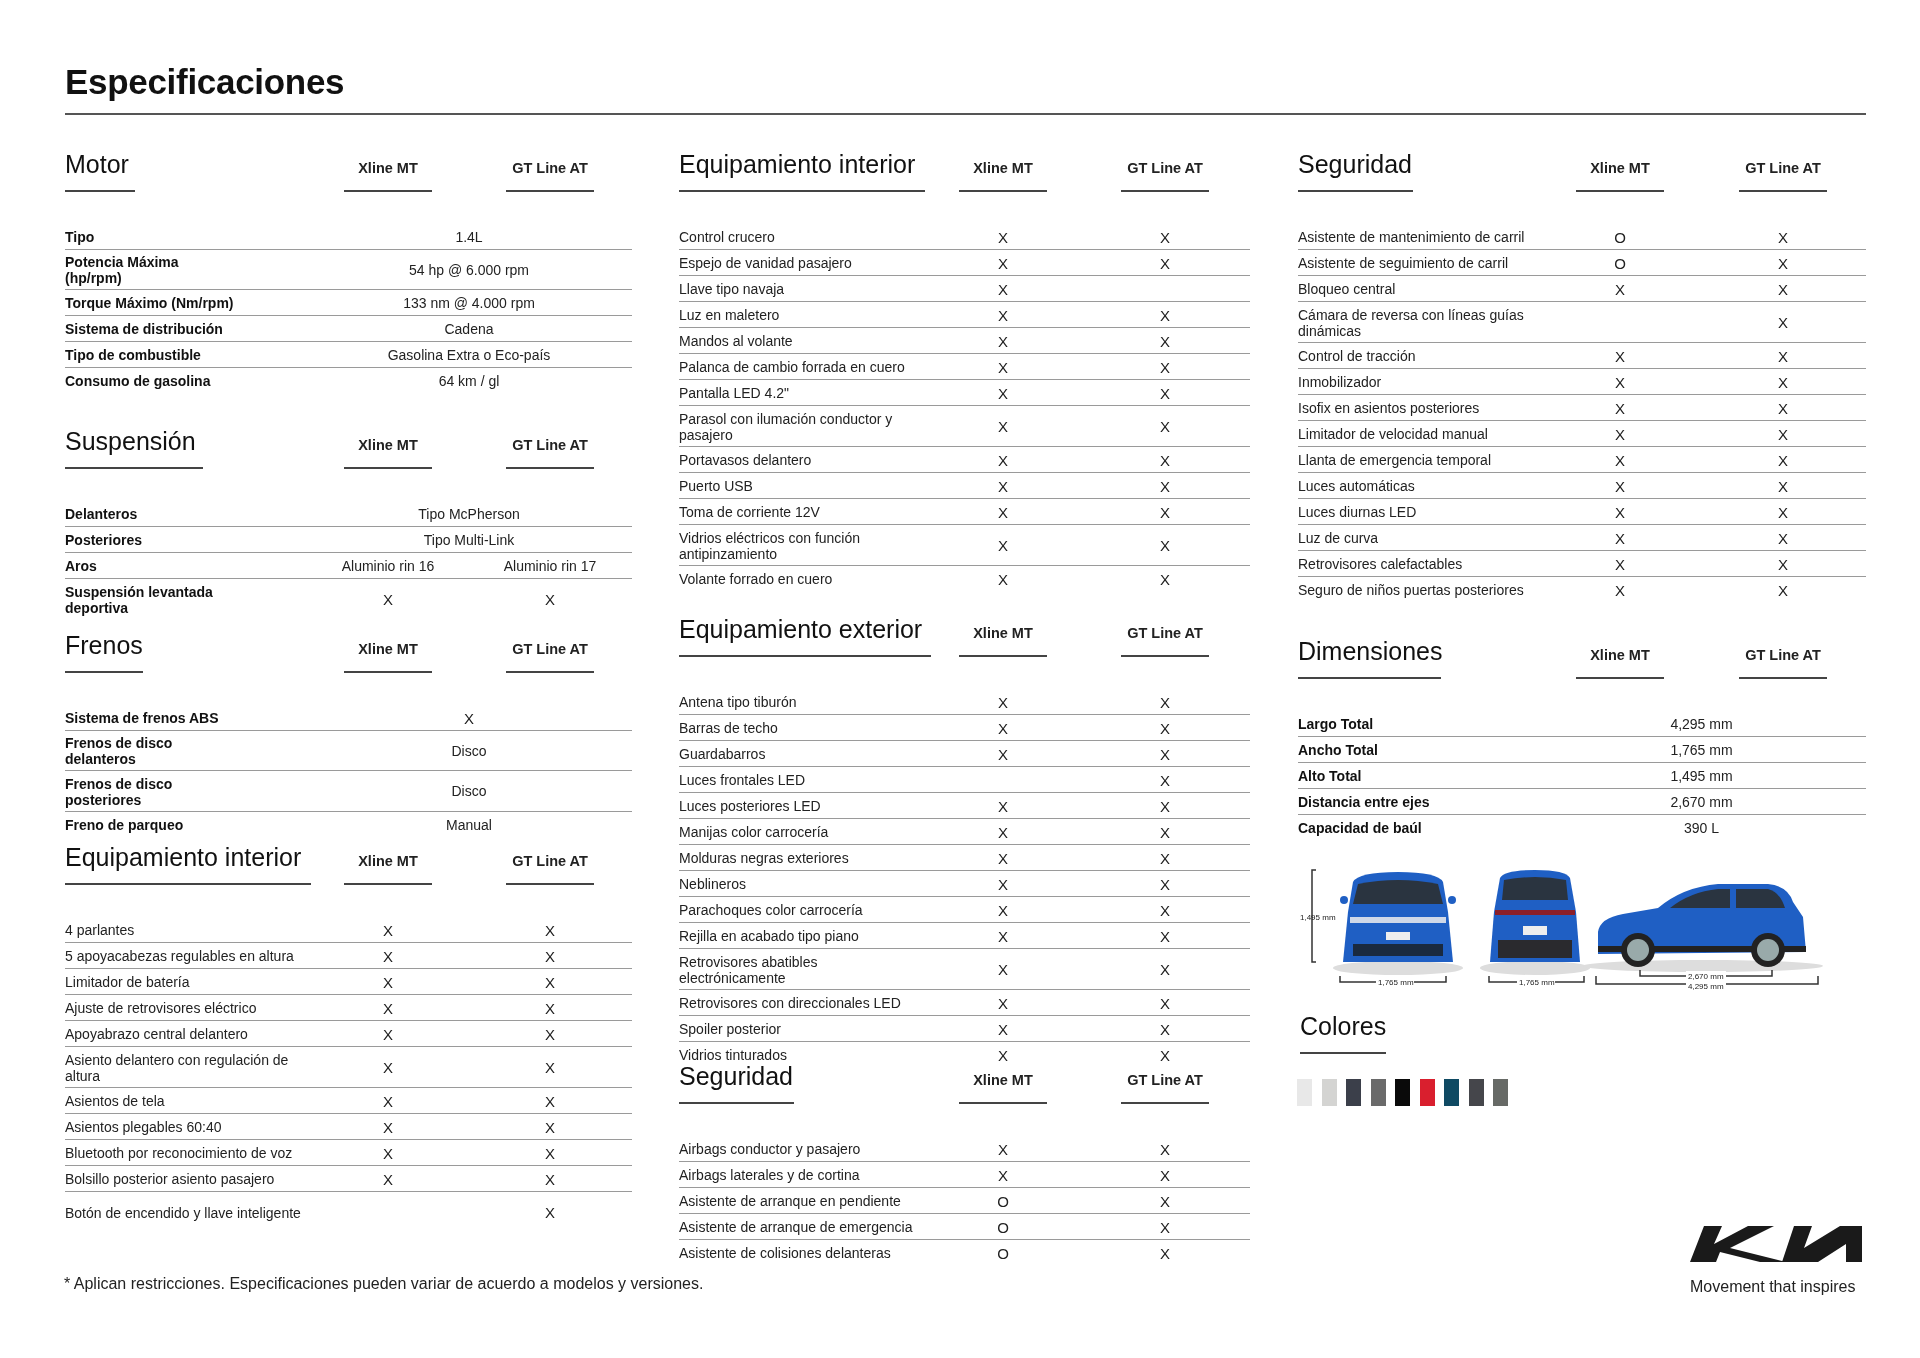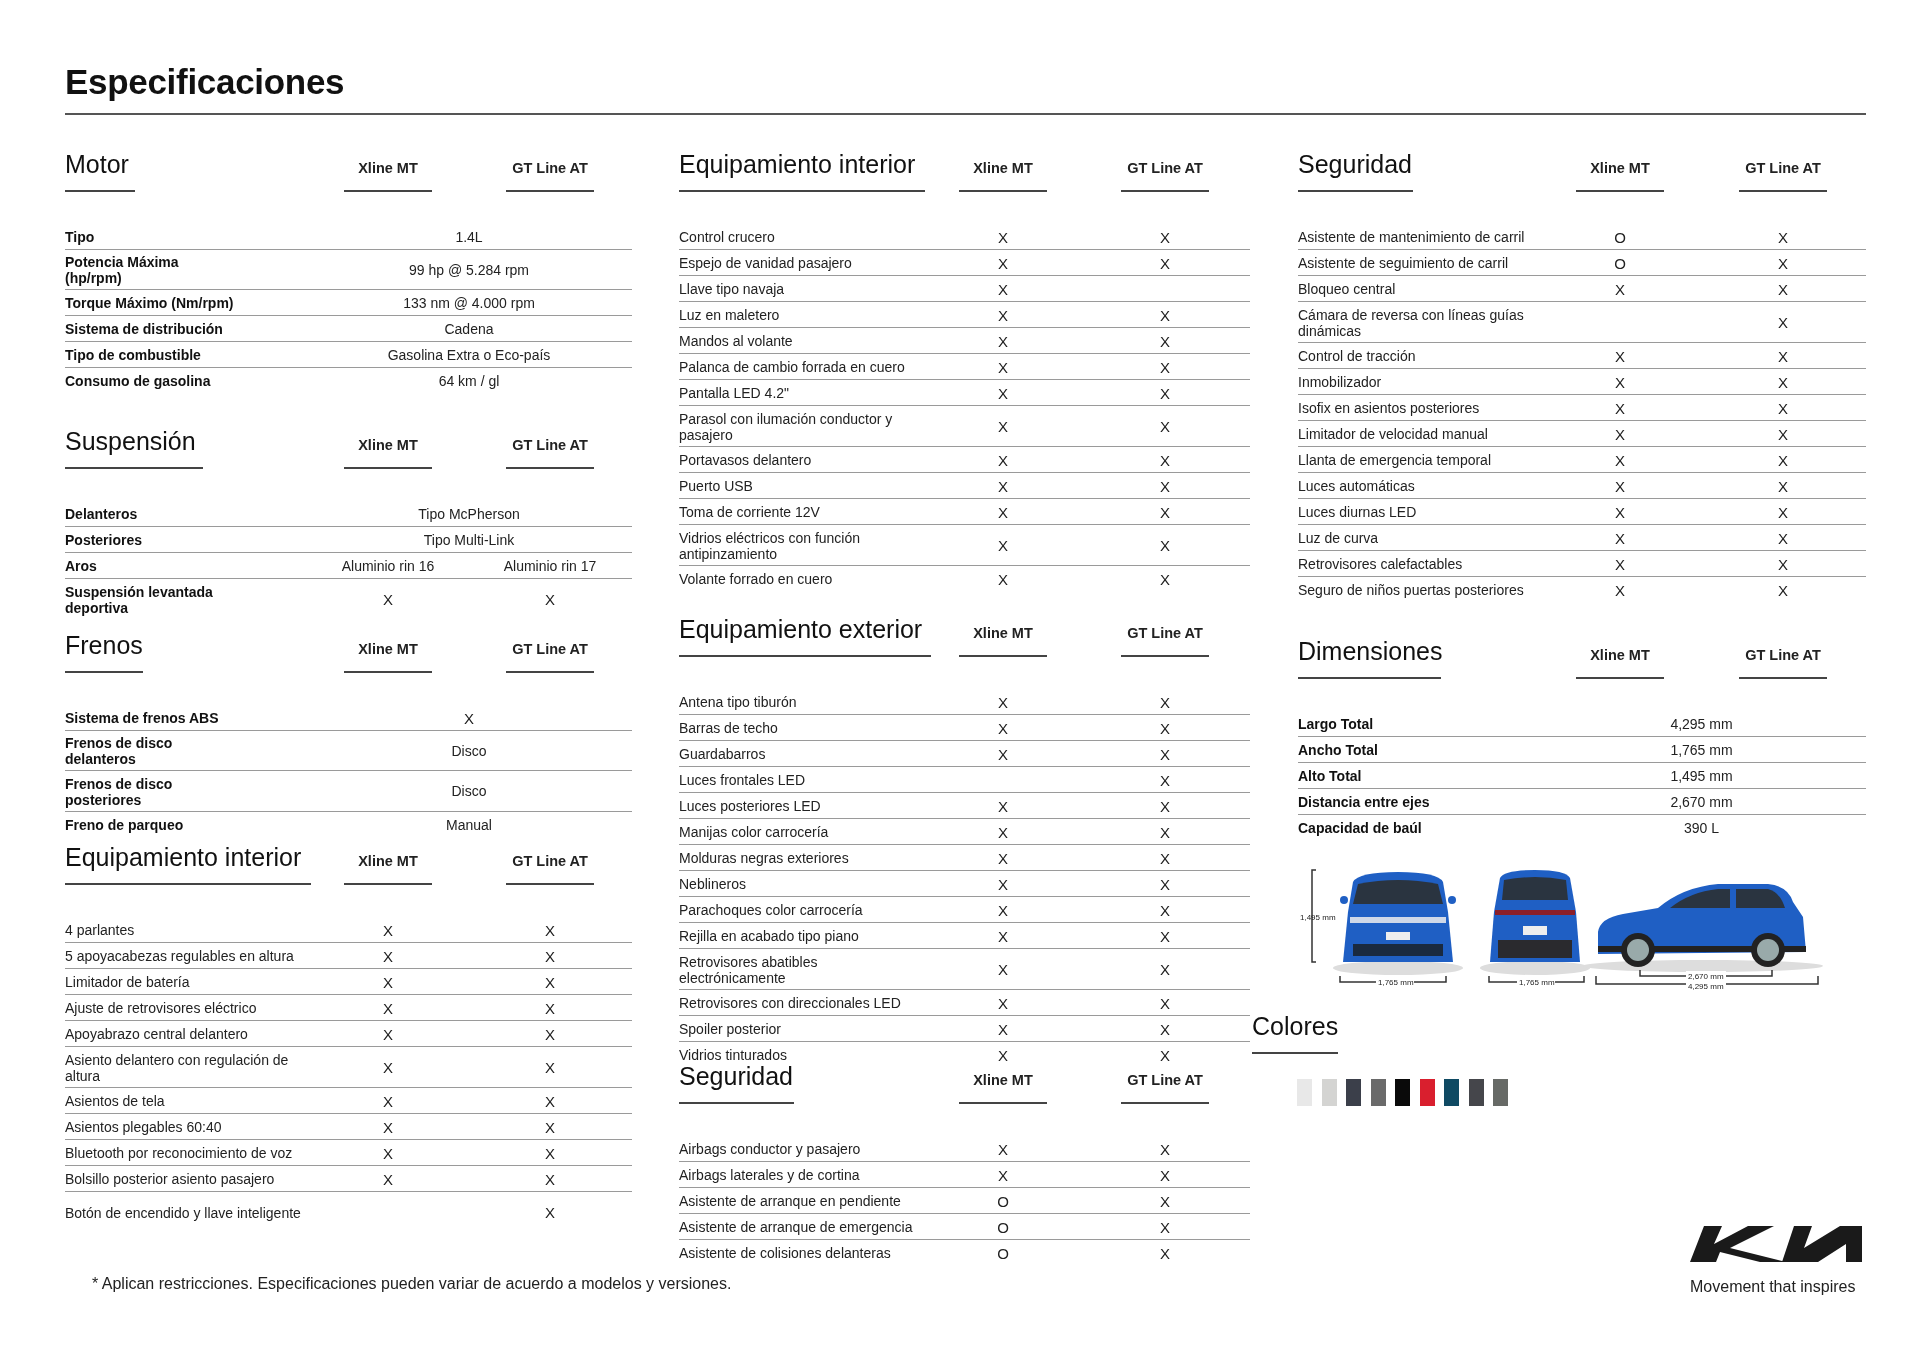--- a/index.html
+++ b/index.html
@@ -21,21 +21,21 @@
   .row.tall { min-height:40px; }
   .row-label { font-size:14px; line-height:16px; color:#222; padding:4px 0 3px 0; width:250px; }
   .row-label.bold { font-weight:700; color:#111; }
   .cell { position:absolute; top:50%; transform:translate(-50%,-50%); font-size:14px; color:#222; white-space:nowrap; text-align:center; }
   .cell.mark { font-size:15px; }
 
   .car-figure { position:absolute; left:1298px; top:862px; width:560px; height:130px; }
   .swatches { position:absolute; left:1297px; top:1079px; display:flex; gap:9.5px; }
   .swatch { width:15px; height:27px; }
 
-  .footnote { position:absolute; left:64px; top:1275px; font-size:16px; color:#222;margin-left:28px; }
+  .footnote { position:absolute; left:64px; top:1275px; font-size:16px; color:#222; }
   .brand { position:absolute; left:1690px; top:1222px; width:176px; }
   .tagline { position:absolute; left:1690px; top:1278px; font-size:16px; color:#222; white-space:nowrap; }
 </style>
 </head>
 <body>
 
 <div class="page-title">Especificaciones</div>
 <div class="top-rule"></div>
 
 <div class="section" id="sec-motor" style="left:65px; top:150px; width:567px;">
@@ -47,21 +47,21 @@
       <div class="col-head" style="left:485px">GT Line AT</div>
       <div class="col-underline" style="left:485px"></div>
     </div>
     <div class="rows">
       <div class="row">
         <div class="row-label bold" style="width:170px">Tipo</div>
         <div class="cell" style="left:404px">1.4L</div>
       </div>
       <div class="row">
         <div class="row-label bold" style="width:170px">Potencia Máxima (hp/rpm)</div>
-        <div class="cell" style="left:404px">99 hp @ 5.284 rpm</div>
+        <div class="cell" style="left:404px">54 hp @ 6.000 rpm</div>
       </div>
       <div class="row">
         <div class="row-label bold" style="width:170px">Torque Máximo (Nm/rpm)</div>
         <div class="cell" style="left:404px">133 nm @ 4.000 rpm</div>
       </div>
       <div class="row">
         <div class="row-label bold" style="width:170px">Sistema de distribución</div>
         <div class="cell" style="left:404px">Cadena</div>
       </div>
       <div class="row">
@@ -557,21 +557,21 @@
     </g>
     <path d="M342 108 L342 114 L474 114 L474 108" stroke="#333" stroke-width="1.5" fill="none"></path>
     <rect x="388" y="109" width="40" height="10" fill="#fff"></rect>
     <text x="390" y="117" font-size="8" font-family="Liberation Sans, sans-serif" fill="#222">2,670 mm</text>
     <path d="M298 114 L298 122 L520 122 L520 114" stroke="#333" stroke-width="1.5" fill="none"></path>
     <rect x="388" y="118" width="40" height="10" fill="#fff"></rect>
     <text x="390" y="127" font-size="8" font-family="Liberation Sans, sans-serif" fill="#222">4,295 mm</text>
   </svg>
 </div>
 
-<div class="section" style="left:1252px; top:1012px; width:300px;">
+<div class="section" style="left:1300px; top:1012px; width:300px;">
   <div class="sec-head" style="height:50px;">
     <div class="sec-title">Colores</div>
     <div class="sec-underline" style="width:86px;"></div>
   </div>
 </div>
 <div class="swatches" id="swatches">
     <div class="swatch" title="#e8e8e8" style="background: rgb(232, 232, 232);"></div>
     <div class="swatch" title="#d4d4d2" style="background: rgb(212, 212, 210);"></div>
     <div class="swatch" title="#3b3f4a" style="background: rgb(59, 63, 74);"></div>
     <div class="swatch" title="#6a6a6a" style="background: rgb(106, 106, 106);"></div>

